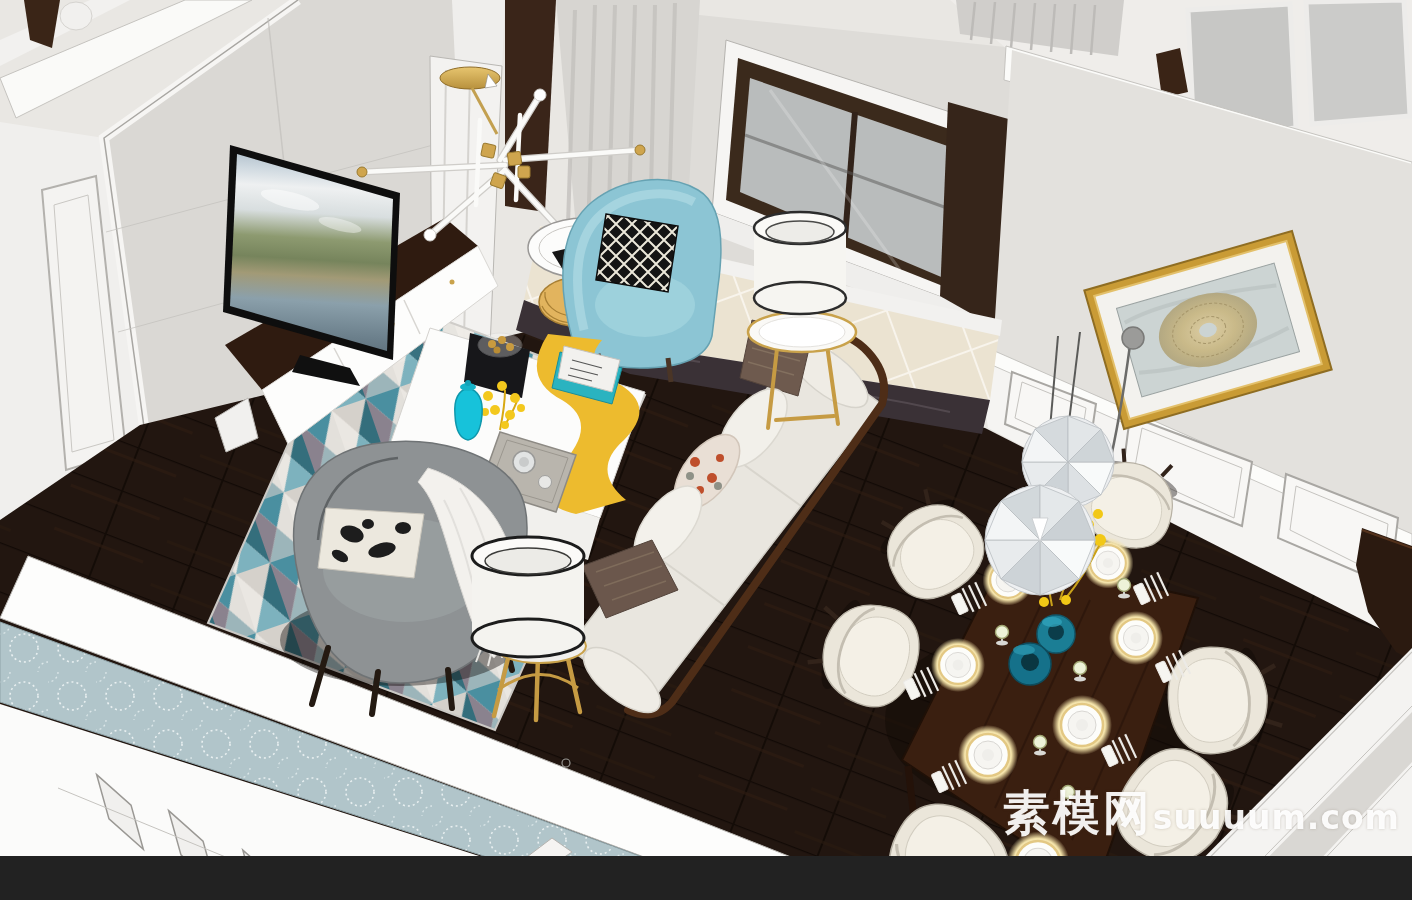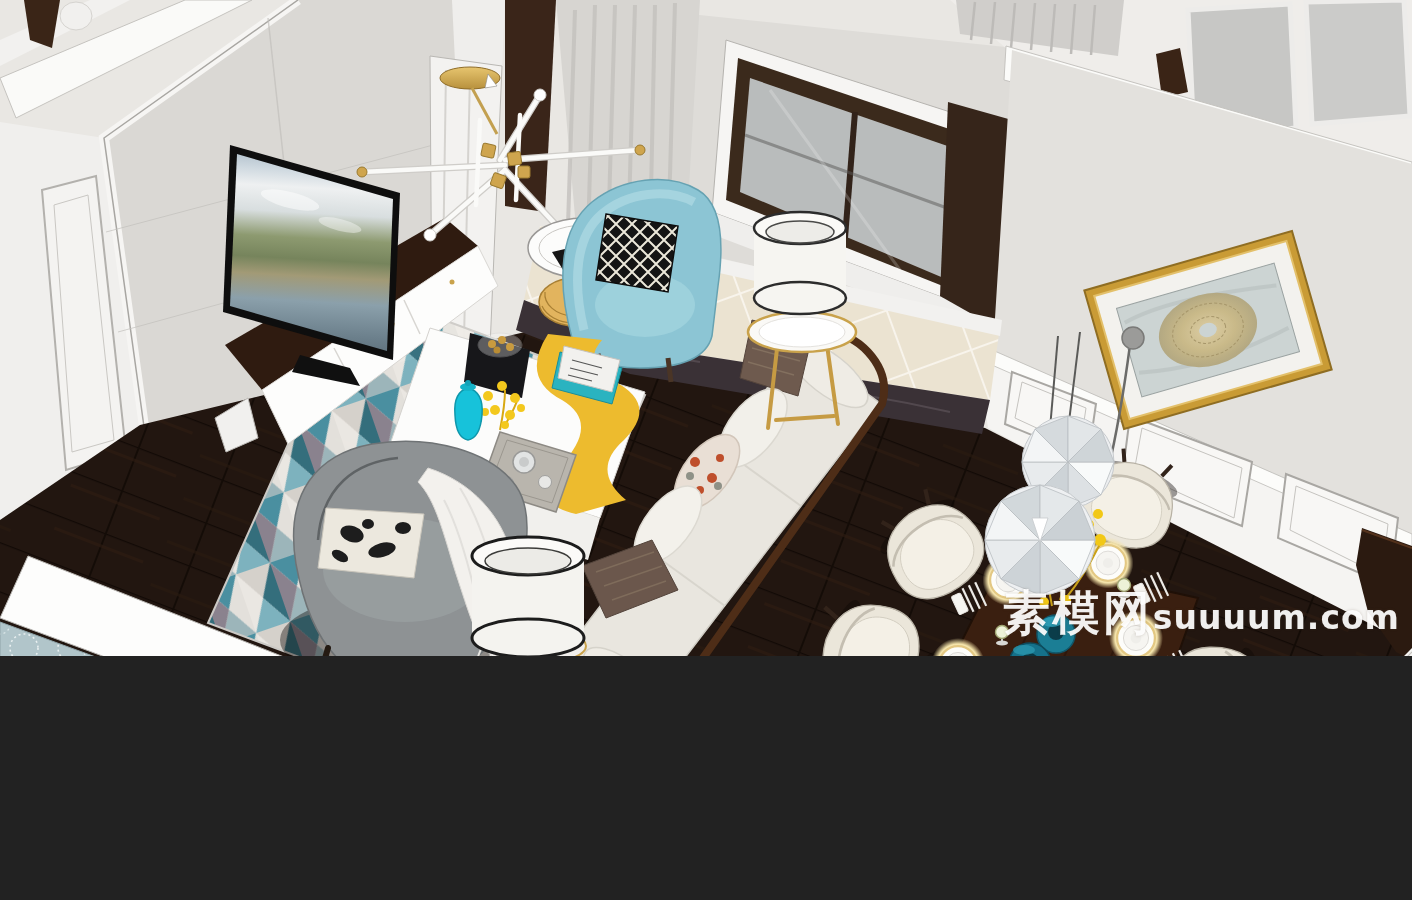--- a/index.html
+++ b/index.html
@@ -1,16 +1,16 @@
 <!DOCTYPE html>
 <html><head>
 <meta charset="utf-8">
 <style>
   html,body{margin:0;padding:0;background:#222;}
-  .stage{position:relative;width:1412px;height:656px;overflow:hidden;background:#e9e7e3;
+  .stage{position:relative;width:1412px;height:856px;overflow:hidden;background:#e9e7e3;
          font-family:"DejaVu Sans","Liberation Sans",sans-serif;}
   .stage svg{position:absolute;inset:0;display:block;}
   .watermark{position:absolute;right:12px;bottom:20px;color:rgba(255,255,255,.93);
              font-weight:bold;white-space:nowrap;line-height:1;
              text-shadow:0 0 3px rgba(90,70,50,.25);pointer-events:none;}
   .watermark .cn{font-size:47px;letter-spacing:3px;}
   .watermark .latin{font-size:33px;letter-spacing:1px;}
 </style>
 </head>
 <body>

